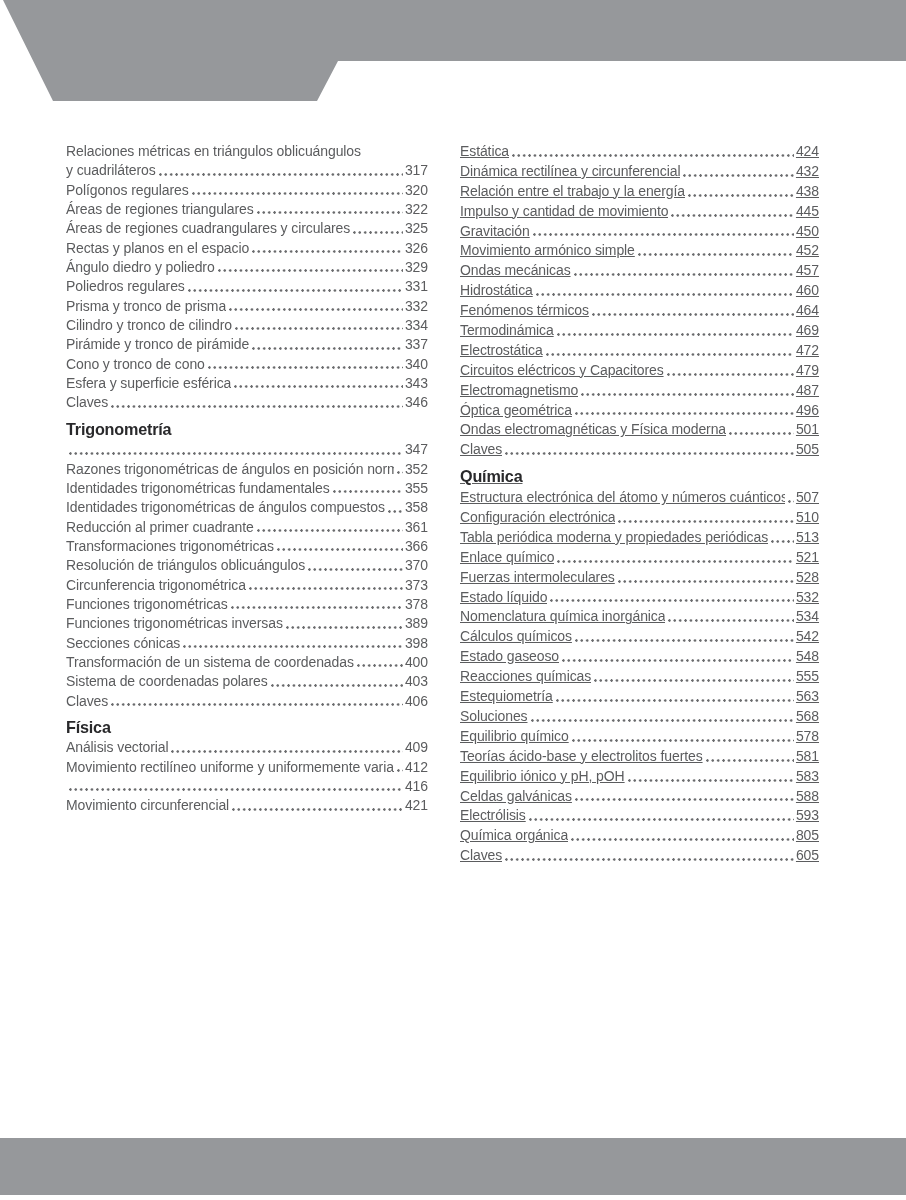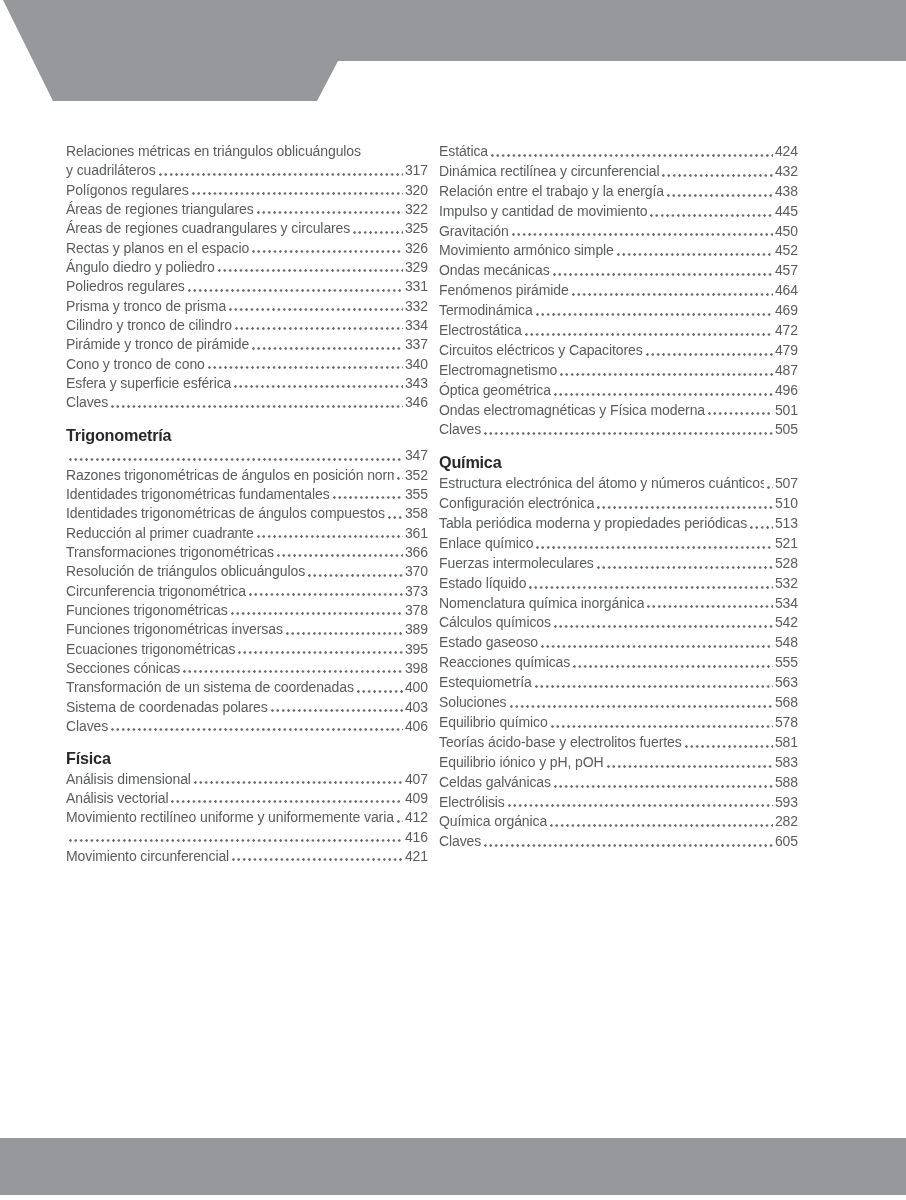--- a/index.html
+++ b/index.html
@@ -17,21 +17,21 @@
     position: absolute; left: 0; top: 1138px; width: 906px; height: 57px;
     background: var(--banner, #96989b);
   }
   .col {
     position: absolute; top: 142px;
     color: var(--body-text, #5b5c5e);
     font-size: 14px;
     letter-spacing: -0.1px;
   }
   .col-left  { left: 66px;  width: 362px; --pitch: 19.35px; }
-  .col-right { left: 439px; width: 359px; --pitch: 19.9px; }
+  .col-right { left: 460px; width: 359px; text-decoration: underline; --pitch: 19.9px; }
   .row {
     display: flex;
     align-items: baseline;
     height: var(--pitch);
     line-height: var(--pitch);
   }
   .row .t {
     flex: 0 1 auto;
     white-space: nowrap;
     overflow: hidden;
@@ -40,21 +40,21 @@
     flex: 1 0 6px;
     align-self: flex-end;
     height: 3px;
     margin: 0 2px 5px 3px;
     background-image: radial-gradient(circle at 1.4px 1.5px, var(--dots, #6a6b6d) 1.05px, rgba(0,0,0,0) 1.45px);
     background-size: 5.4px 3px;
     background-repeat: repeat-x;
   }
   .row .pg { flex: 0 0 auto; white-space: nowrap; }
   .heading {
-    margin-top: 12px;
+    margin-top: 6px;
     height: calc(var(--pitch) + 2px);
     line-height: calc(var(--pitch) + 2px);
     font-size: 16.2px;
     font-weight: bold;
     letter-spacing: -0.2px;
     color: var(--heading-text, #29292b);
   }
 </style>
 </head>
 <body style="--banner: #96989b; --body-text: #5b5c5e; --heading-text: #29292b; --dots: #6a6b6d;">
@@ -176,50 +176,40 @@
       <span class="t">Funciones trigonométricas</span>
       <span class="dots"></span>
       <span class="pg">378</span>
     </div>
     <div class="row">
       <span class="t">Funciones trigonométricas inversas</span>
       <span class="dots"></span>
       <span class="pg">389</span>
     </div>
     <div class="row">
-      <span class="t">Ecuaciones trigonométricas</span>
-      <span class="dots"></span>
-      <span class="pg">395</span>
-    </div>
-    <div class="row">
       <span class="t">Secciones cónicas</span>
       <span class="dots"></span>
       <span class="pg">398</span>
     </div>
     <div class="row">
       <span class="t">Transformación de un sistema de coordenadas</span>
       <span class="dots"></span>
       <span class="pg">400</span>
     </div>
     <div class="row">
       <span class="t">Sistema de coordenadas polares</span>
       <span class="dots"></span>
       <span class="pg">403</span>
     </div>
     <div class="row">
       <span class="t">Claves</span>
       <span class="dots"></span>
       <span class="pg">406</span>
     </div>
     <div class="heading">Física</div>
-    <div class="row">
-      <span class="t">Análisis dimensional</span>
-      <span class="dots"></span>
-      <span class="pg">407</span>
-    </div>
     <div class="row">
       <span class="t">Análisis vectorial</span>
       <span class="dots"></span>
       <span class="pg">409</span>
     </div>
     <div class="row">
       <span class="t">Movimiento rectilíneo uniforme y uniformemente variado</span>
       <span class="dots"></span>
       <span class="pg">412</span>
     </div>
@@ -263,21 +253,26 @@
       <span class="t">Movimiento armónico simple</span>
       <span class="dots"></span>
       <span class="pg">452</span>
     </div>
     <div class="row">
       <span class="t">Ondas mecánicas</span>
       <span class="dots"></span>
       <span class="pg">457</span>
     </div>
     <div class="row">
-      <span class="t">Fenómenos pirámide</span>
+      <span class="t">Hidrostática</span>
+      <span class="dots"></span>
+      <span class="pg">460</span>
+    </div>
+    <div class="row">
+      <span class="t">Fenómenos térmicos</span>
       <span class="dots"></span>
       <span class="pg">464</span>
     </div>
     <div class="row">
       <span class="t">Termodinámica</span>
       <span class="dots"></span>
       <span class="pg">469</span>
     </div>
     <div class="row">
       <span class="t">Electrostática</span>
@@ -391,21 +386,21 @@
       <span class="pg">588</span>
     </div>
     <div class="row">
       <span class="t">Electrólisis</span>
       <span class="dots"></span>
       <span class="pg">593</span>
     </div>
     <div class="row">
       <span class="t">Química orgánica</span>
       <span class="dots"></span>
-      <span class="pg">282</span>
+      <span class="pg">805</span>
     </div>
     <div class="row">
       <span class="t">Claves</span>
       <span class="dots"></span>
       <span class="pg">605</span>
     </div>
   </div>
 
 <div class="banner-bottom"></div>
 

